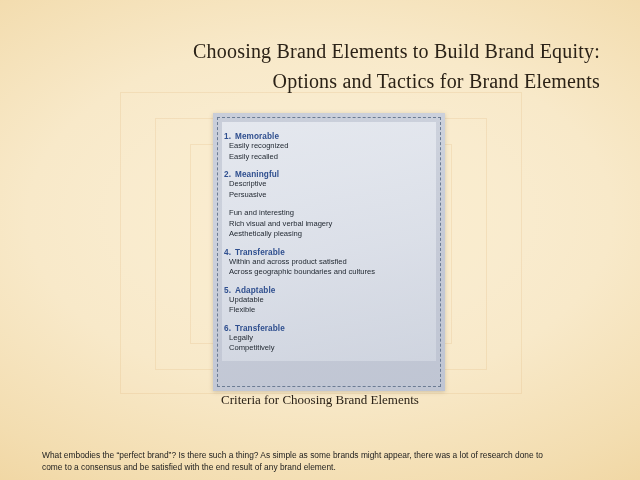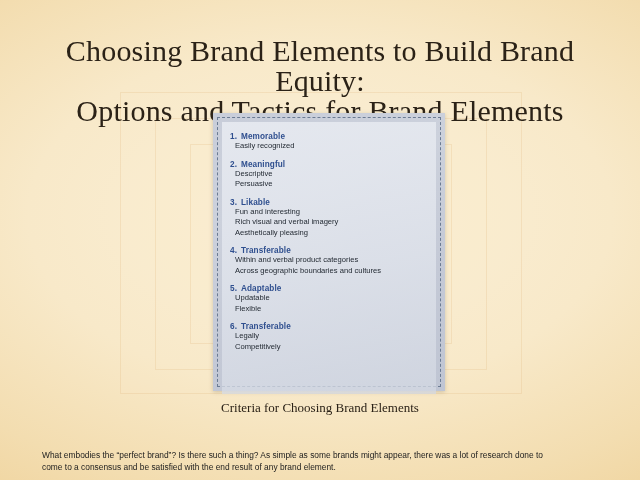--- a/index.html
+++ b/index.html
@@ -35,23 +35,23 @@
   .bg-frame.f2 { left: 155px; top: 118px; width: 330px; height: 250px; }
   .bg-frame.f3 { left: 190px; top: 144px; width: 260px; height: 198px; }
   .bg-frame.f4 { left: 225px; top: 170px; width: 190px; height: 146px; }
   .bg-frame.f5 { left: 258px; top: 196px; width: 124px; height: 96px;  }
 
   .title {
     position: absolute;
     left: 40px;
     top: 36px;
     width: 560px;
-    text-align: center;
+    text-align: right;
     font-family: "Liberation Serif", serif;
-    font-size: 30px;
+    font-size: 20px;
     line-height: 30px;
     color: #2b2217;
     letter-spacing: 0.2px;
   }
   .title .line { display: block; }
 
   
   .exhibit {
     position: absolute;
     left: 213px;
@@ -64,24 +64,24 @@
   .exhibit .dashed {
     position: absolute;
     left: 4px; top: 4px; right: 4px; bottom: 4px;
     border: 1px dashed #6b7b93;
     box-sizing: border-box;
   }
   .exhibit .sheet {
     position: absolute;
     left: 9px; top: 9px;
     width: 214px;
-    height: 272px;
+    height: 239px;
     background: linear-gradient(170deg, rgba(233,236,242,0.86) 0%, rgba(224,228,236,0.80) 55%, rgba(212,217,227,0.75) 100%);
     box-sizing: border-box;
-    padding: 10px 10px 0 8px;
+    padding: 10px 10px 0 2px;
   }
 
   .item { margin-bottom: 8px; }
   .item-head {
     font-size: 8.2px;
     font-weight: bold;
     color: #2f4f8f;
     letter-spacing: 0.1px;
     white-space: nowrap;
   }
@@ -90,21 +90,21 @@
     font-size: 7.6px;
     color: #232a33;
     margin-left: 5px;
     line-height: 10.5px;
     white-space: nowrap;
   }
 
   .caption {
     position: absolute;
     left: 40px;
-    top: 400px;
+    top: 392px;
     width: 560px;
     text-align: center;
     font-family: "Liberation Serif", serif;
     font-size: 13px;
     color: #2b2217;
   }
 
   .footer {
     position: absolute;
     left: 22px;
@@ -135,44 +135,42 @@
 
   <div class="exhibit">
     <div class="dashed"></div>
     <div class="sheet">
 
       <div class="item">
         <div class="item-head">
           <span class="num">1.</span><span>Memorable</span>
         </div>
         <div class="item-sub">Easily recognized</div>
+        <div class="item-sub">Easily recalled</div>
       </div>
 
       <div class="item">
         <div class="item-head">
           <span class="num">2.</span><span>Meaningful</span>
         </div>
         <div class="item-sub">Descriptive</div>
         <div class="item-sub">Persuasive</div>
       </div>
 
       <div class="item">
-        <div class="item-head">
-          <span class="num">3.</span><span>Likable</span>
-        </div>
         <div class="item-sub">Fun and interesting</div>
         <div class="item-sub">Rich visual and verbal imagery</div>
         <div class="item-sub">Aesthetically pleasing</div>
       </div>
 
       <div class="item">
         <div class="item-head">
           <span class="num">4.</span><span>Transferable</span>
         </div>
-        <div class="item-sub">Within and verbal product categories</div>
+        <div class="item-sub">Within and across product satisfied</div>
         <div class="item-sub">Across geographic boundaries and cultures</div>
       </div>
 
       <div class="item">
         <div class="item-head">
           <span class="num">5.</span><span>Adaptable</span>
         </div>
         <div class="item-sub">Updatable</div>
         <div class="item-sub">Flexible</div>
       </div>

